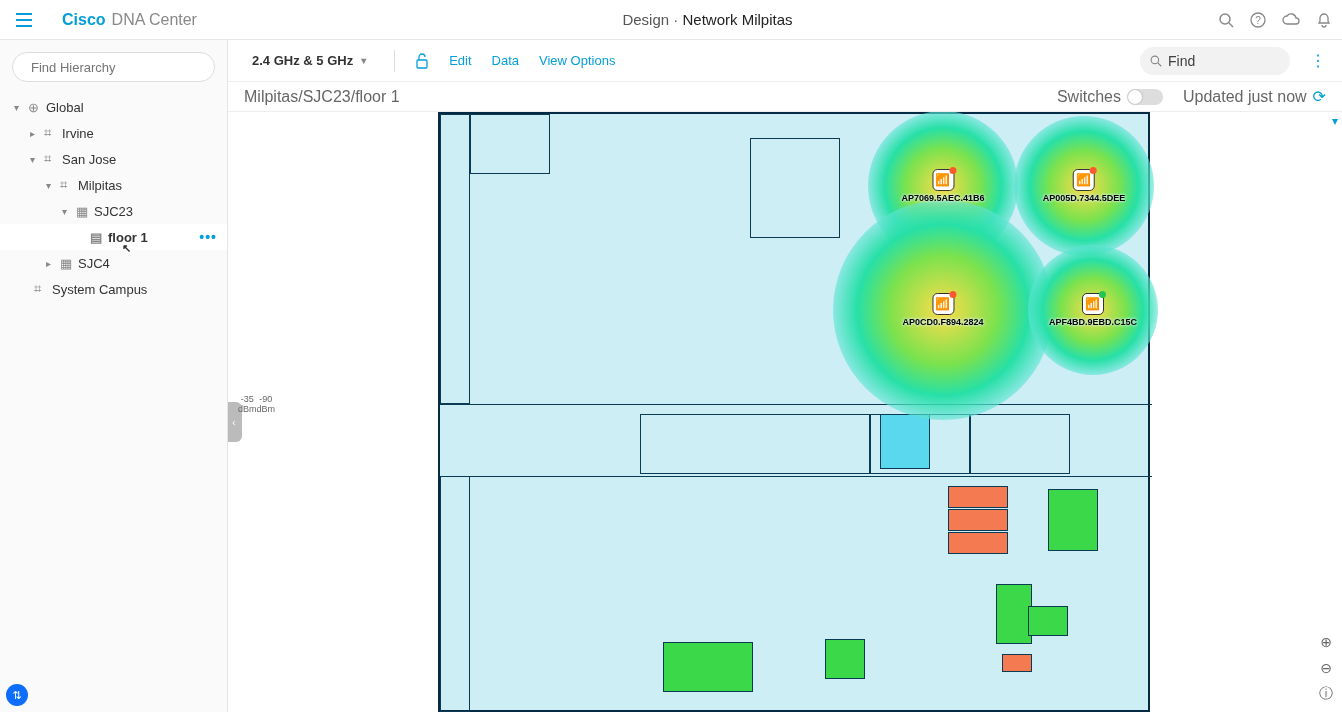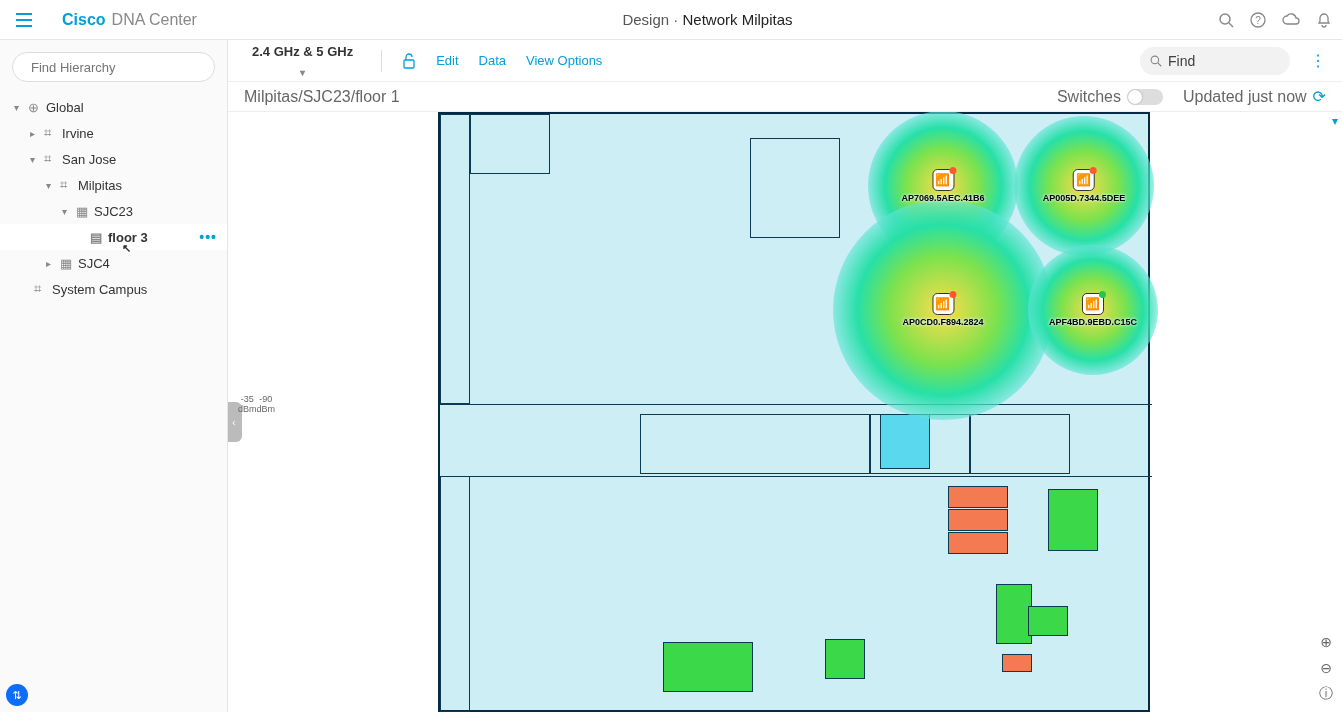--- a/index.html
+++ b/index.html
@@ -24,21 +24,21 @@
 .tree-node { display:flex; align-items:center; height:26px; cursor:pointer; position:relative; }
 .tree-node .chev { width:10px; display:inline-block; color:#888; font-size:10px; }
 .tree-node .ico { width:14px; display:inline-block; margin:0 4px; color:#888; }
 .selected { background:#fff; font-weight:600; }
 .dots { position:absolute; right:10px; color:#049fd9; font-size:14px; letter-spacing:1px; }
 .cursor { position:absolute; font-size:11px; left:122px; top:18px; }
 
 
 .main { position:absolute; left:228px; right:0; top:40px; bottom:0; background:#fff; }
 .toolbar { height:42px; border-bottom:1px solid #eee; display:flex; align-items:center; padding:0 16px; gap:20px; }
-.freq-sel { display:flex; align-items:center; gap:8px; font-weight:600; font-size:13px; color:#333; padding:4px 8px; cursor:pointer;flex-direction:column;}
+.freq-sel { display:flex; align-items:center; gap:8px; font-weight:600; font-size:13px; color:#333; padding:4px 8px; cursor:pointer;}
 .freq-sel .caret { font-size:10px; color:#888; }
 .vdiv { width:1px; height:22px; background:#ddd; }
 .lock { color:#049fd9; }
 .tlink { color:#049fd9; font-size:13px; cursor:pointer; }
 .toolbar .spacer { flex:1; }
 .find-box { width:150px; height:28px; background:#f2f2f2; border-radius:14px; display:flex; align-items:center; padding:0 10px; gap:6px; color:#404040; }
 .kebab { color:#049fd9; font-size:16px; cursor:pointer; }
 
 .subbar { height:30px; border-bottom:1px solid #eee; display:flex; align-items:center; padding:0 16px; font-size:16px; color:#666; }
 .subbar .spacer { flex:1; }
@@ -148,21 +148,21 @@
         <span class="ico">⌗</span>
         <span>Milpitas</span>
       </div>
     <div class="tree-node" style="padding-left:62px">
         <span class="chev">▾</span>
         <span class="ico">▦</span>
         <span>SJC23</span>
       </div>
     <div class="tree-node selected" style="padding-left:86px">
         <span class="ico">▤</span>
-        <span>floor 3</span>
+        <span>floor 1</span>
         <span class="dots">•••</span>
         <span class="cursor">↖</span>
       </div>
     <div class="tree-node" style="padding-left:46px">
         <span class="chev">▸</span>
         <span class="ico">▦</span>
         <span>SJC4</span>
       </div>
     <div class="tree-node" style="padding-left:30px">
         <span class="ico">⌗</span>

